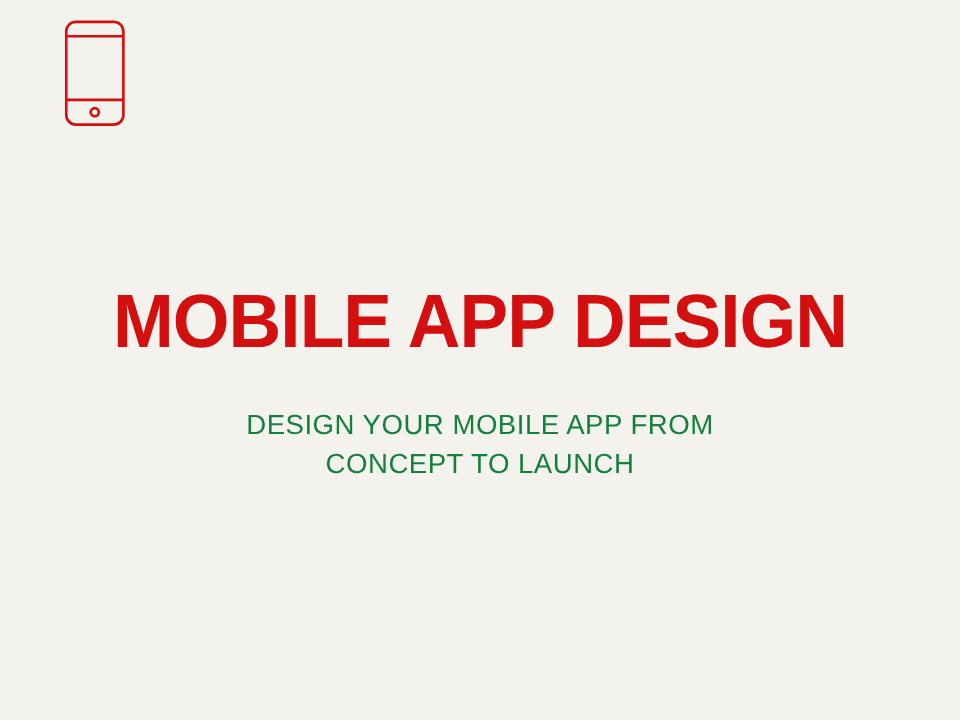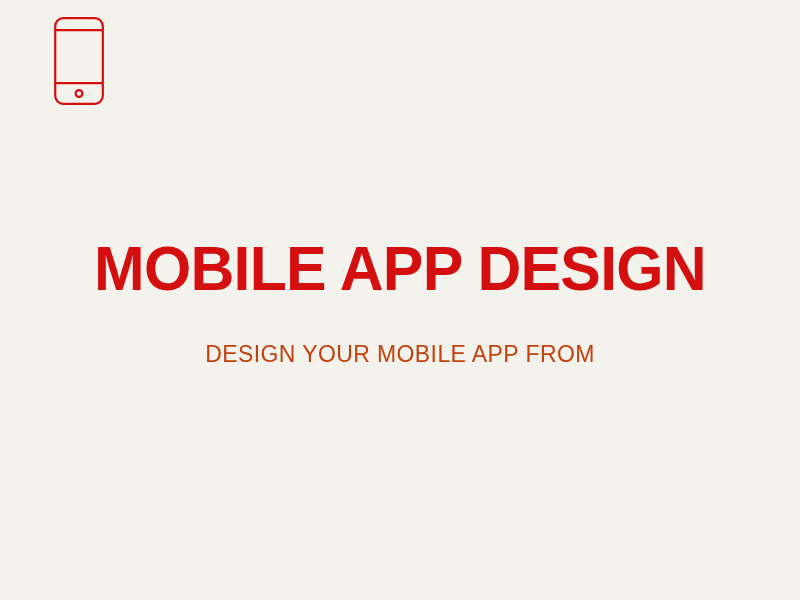--- a/index.html
+++ b/index.html
@@ -58,21 +58,21 @@
     margin: 0;
   }
 
   
   .subtitle {
     position: absolute;
     left: 0;
     right: 0;
     top: 338px;
     text-align: center;
-    color: #c2410c;
+    color: #15803d;
     font-family: "Liberation Sans", sans-serif;
     font-weight: 500;
     font-size: 23px;
     line-height: 32px;
     letter-spacing: 0.4px;
     margin: 0;
   }
   .subtitle .sub-line {
     display: block;
     white-space: nowrap;
@@ -89,15 +89,16 @@
       <line x1="2.2" y1="14.2" x2="49.8" y2="14.2"></line>
       <line x1="2.2" y1="67.2" x2="49.8" y2="67.2"></line>
       <circle cx="26" cy="77.5" r="3.4"></circle>
     </svg>
   </div>
 
   <h1 class="headline">MOBILE APP DESIGN</h1>
 
   <p class="subtitle">
     <span class="sub-line">DESIGN YOUR MOBILE APP FROM</span>
+    <span class="sub-line">CONCEPT TO LAUNCH</span>
   </p>
 
 </div>
 
 </body></html>

